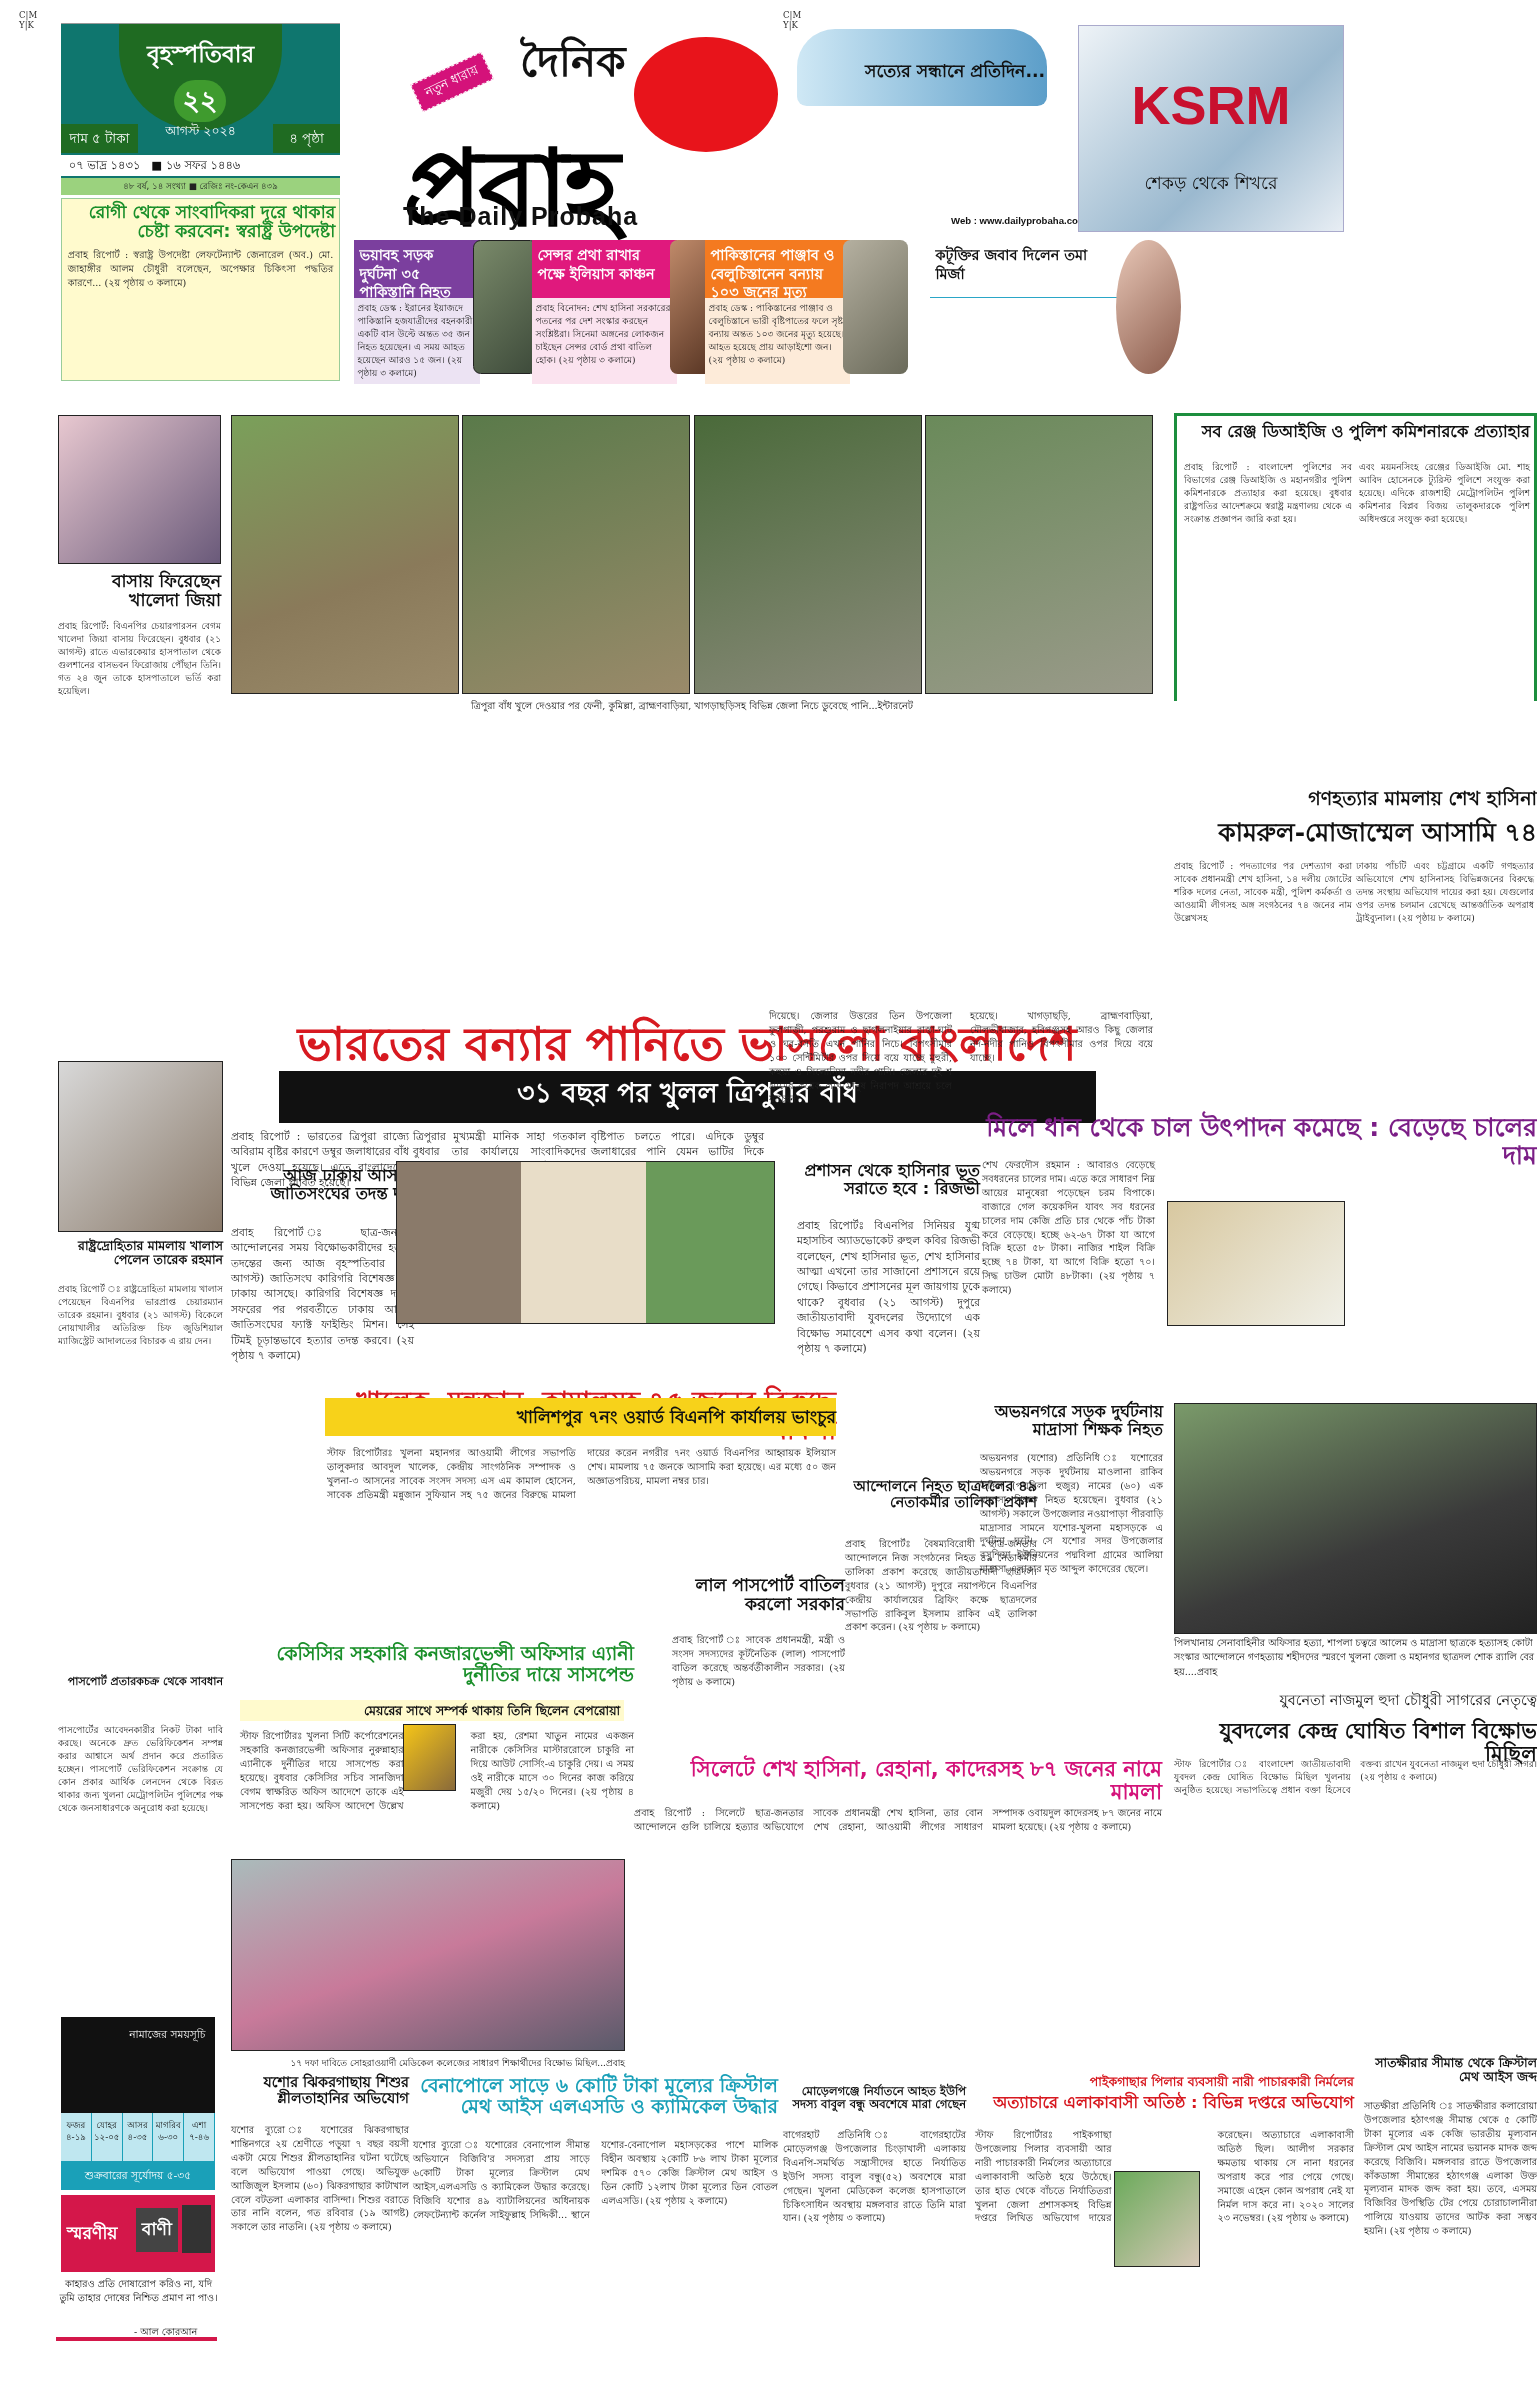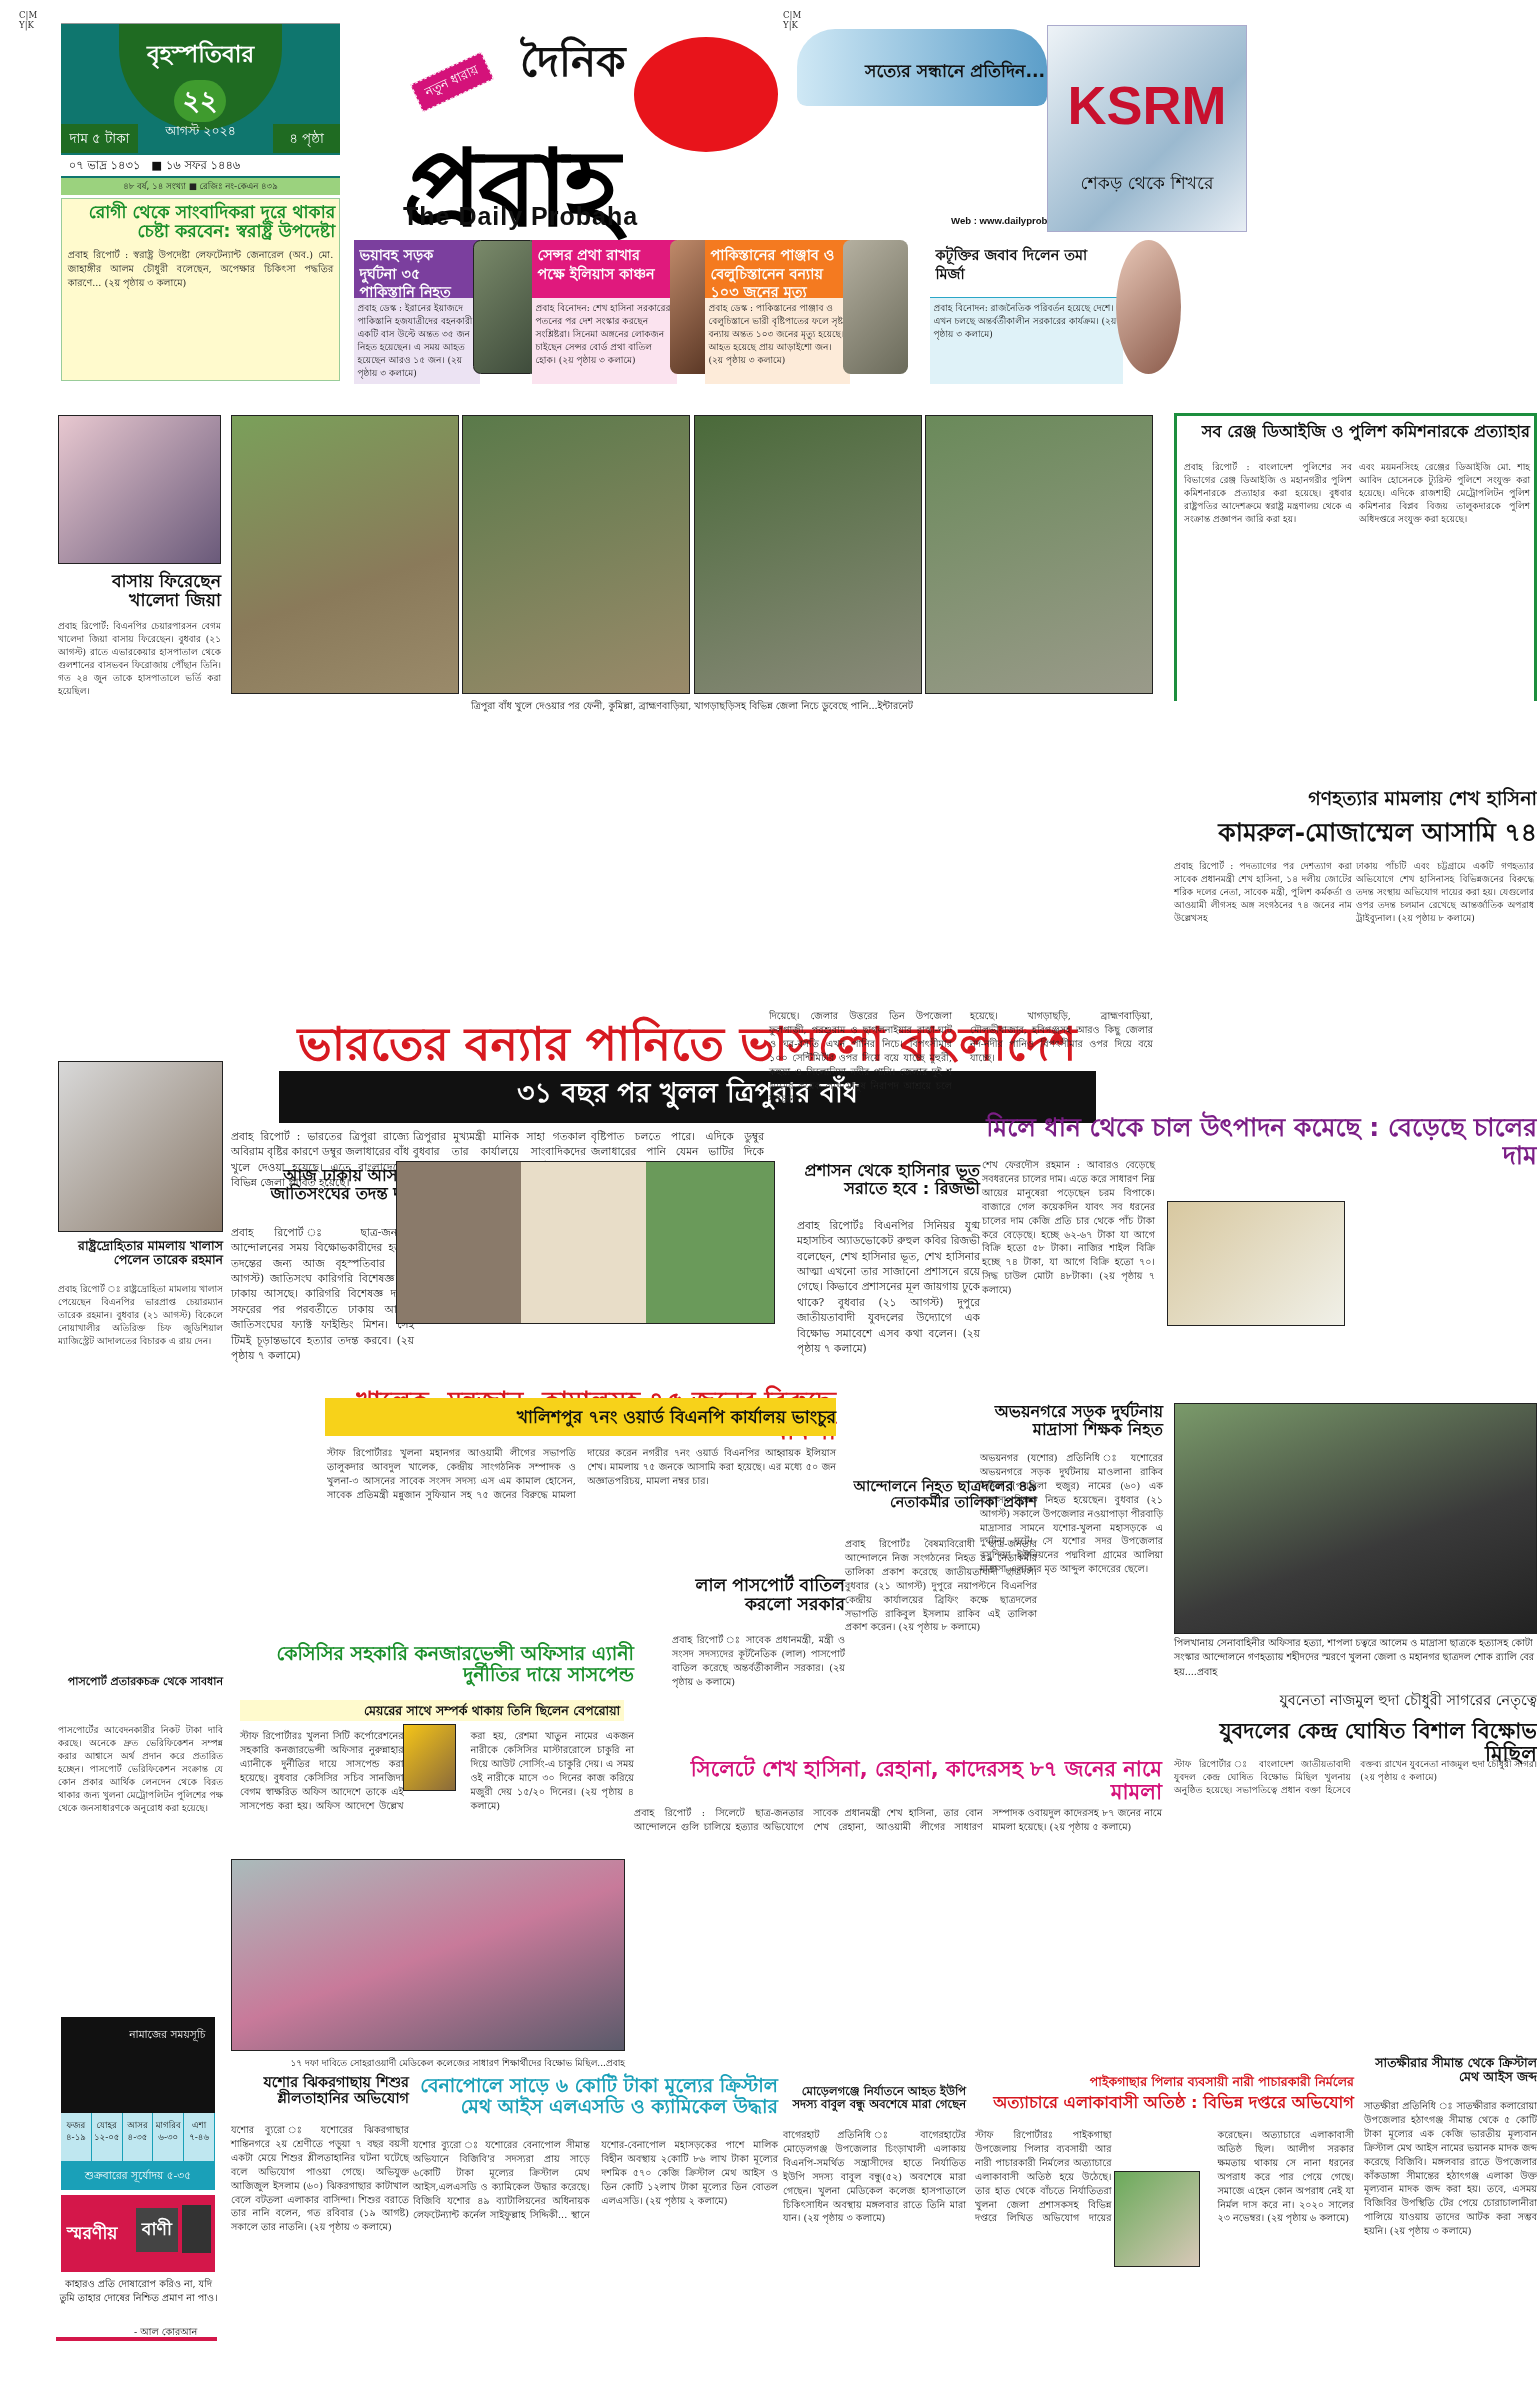--- a/index.html
+++ b/index.html
@@ -21,21 +21,21 @@
 .topstory{left:61px;top:198px;width:279px;height:183px;background:#fffacd;border:1px solid #9c9}
 .topstory .t{color:#1a8f2a;font-size:17.3px;padding:3.8px}
 .mast-dainik{left:520px;top:29px;font-size:42px;font-weight:bold;color:#111}
 .mast-badge{left:413px;top:67px;background:#d4127a;color:#fff;font-size:12.5px;padding:3.8px 9.6px;transform:rotate(-25deg);border:1px dashed #fff}
 .mast-sun{left:634px;top:37px;width:144px;height:115px;border-radius:50%;background:#e8141b}
 .mast-cloud{left:797px;top:29px;width:250px;height:77px;background:linear-gradient(90deg,#cfe8f5,#5c9ec9);border-radius:38px 38px 9.6px 9.6px}
 .mast-logo{left:403px;top:106px;font-size:106px;font-weight:bold;color:#000;letter-spacing:-3.8px;font-family:"DejaVu Serif",serif}
 .mast-tag{left:865px;top:58px;font-size:17.3px;font-weight:bold;color:#111}
 .mast-en{left:403px;top:202px;font-size:25px;font-weight:bold;font-family:"Liberation Sans",sans-serif;letter-spacing:1px}
 .mast-web{left:951px;top:215px;font-size:9.6px;font-family:"Liberation Sans",sans-serif;font-weight:bold}
-.ad{left:1047px;top:25px;width:200px;height:207px;background:linear-gradient(135deg,#eef3f7,#9bb9cf 60%,#e8eef4);border:1px solid #aac}
+.ad{left:1078px;top:25px;width:266px;height:207px;background:linear-gradient(135deg,#eef3f7,#9bb9cf 60%,#e8eef4);border:1px solid #aac}
 .ad .brand{position:absolute;left:0;right:0;top:48px;text-align:center;font-size:54px;font-weight:bold;color:#c8102e;font-family:"Liberation Sans",sans-serif}
 .ad .slogan{position:absolute;left:0;right:0;top:144px;text-align:center;font-size:17.3px;color:#111}
 .teaser{top:240px;height:144px}
 .teaser .head{position:absolute;left:7.7px;top:0;right:58px;height:58px;color:#fff;font-size:14.4px;font-weight:bold;padding:5.8px;line-height:1.3}
 .teaser .txt{position:absolute;left:7.7px;top:58px;right:58px;bottom:0;font-size:9px;line-height:1.45;padding:3.8px;font-family:"DejaVu Serif",serif;color:#222}
 .teaser .pic{position:absolute;right:0;top:0;width:65px;height:134px;border-radius:7.7px}
 .section-border{border:3.8px solid #1c8e3e}
 .banner-head{left:221px;top:1009px;width:932px;color:#d71920;font-size:46px;font-weight:bold;text-align:center}
 .banner-sub{left:279px;top:1071px;width:817px;height:52px;background:#111;color:#fff;font-size:27px;font-weight:bold;text-align:center;line-height:44px}
 .purple{color:#7b1e86}
@@ -95,21 +95,20 @@
   <div class="txt" style="background:#fbe3ef">প্রবাহ বিনোদন: শেখ হাসিনা সরকারের পতনের পর দেশ সংস্কার করছেন সংশ্লিষ্টরা। সিনেমা অঙ্গনের লোকজন চাইছেন সেন্সর বোর্ড প্রথা বাতিল হোক। (২য় পৃষ্ঠায় ৩ কলামে)</div>
   <div class="pic" style="background:linear-gradient(135deg,#c08a6a,#4a2a1a)"></div>
 </div>
 <div class="abs teaser" style="left:697px;width:211px">
   <div class="head" style="background:#f47a20">পাকিস্তানের পাঞ্জাব ও বেলুচিস্তানেন বন্যায় ১০৩ জনের মৃত্যু</div>
   <div class="txt" style="background:#fdebd9">প্রবাহ ডেস্ক : পাকিস্তানের পাঞ্জাব ও বেলুচিস্তানে ভারী বৃষ্টিপাতের ফলে সৃষ্ট বন্যায় অন্তত ১০৩ জনের মৃত্যু হয়েছে। আহত হয়েছে প্রায় আড়াইশো জন। (২য় পৃষ্ঠায় ৩ কলামে)</div>
   <div class="pic" style="background:linear-gradient(135deg,#b5b0a0,#6a6a5a)"></div>
 </div>
 <div class="abs teaser" style="left:922px;width:259px">
   <div class="head" style="background:#fff;color:#111;border-bottom:1.9px solid #2aa6c7">কটূক্তির জবাব দিলেন তমা মির্জা</div>
-  <div class="txt" style="background:#dff2f8">প্রবাহ বিনোদন: রাজনৈতিক পরিবর্তন হয়েছে দেশে। এখন চলছে অন্তর্বর্তীকালীন সরকারের কার্যক্রম। (২য় পৃষ্ঠায় ৩ কলামে)</div>
   <div class="pic" style="background:linear-gradient(135deg,#e9c8b8,#8a5a4a);border-radius:50%"></div>
 </div>
 
 <div class="abs photo" style="left:58px;top:415px;width:163px;height:149px;background:linear-gradient(135deg,#e8c8d0,#6a5a7a)"></div>
 <div class="abs hl" style="left:58px;top:572px;width:163px;font-size:17.3px">বাসায় ফিরেছেন খালেদা জিয়া</div>
 <div class="abs body-text" style="left:58px;top:620px;width:163px;font-size:9px">প্রবাহ রিপোর্ট: বিএনপির চেয়ারপারসন বেগম খালেদা জিয়া বাসায় ফিরেছেন। বুধবার (২১ আগস্ট) রাতে এভারকেয়ার হাসপাতাল থেকে গুলশানের বাসভবন ফিরোজায় পৌঁছান তিনি। গত ২৪ জুন তাকে হাসপাতালে ভর্তি করা হয়েছিল।</div>
 
 <div class="abs photo" style="left:58px;top:1061px;width:165px;height:171px;background:linear-gradient(135deg,#d8d8d8,#8a7a6a)"></div>
 <div class="abs hl" style="left:58px;top:1239px;width:165px;font-size:12.5px">রাষ্ট্রদ্রোহিতার মামলায় খালাস পেলেন তারেক রহমান</div>
 <div class="abs body-text" style="left:58px;top:1283px;width:165px;font-size:9px">প্রবাহ রিপোর্ট ঃ রাষ্ট্রদ্রোহিতা মামলায় খালাস পেয়েছেন বিএনপির ভারপ্রাপ্ত চেয়ারম্যান তারেক রহমান। বুধবার (২১ আগস্ট) বিকেলে নোয়াখালীর অতিরিক্ত চিফ জুডিশিয়াল ম্যাজিস্ট্রেট আদালতের বিচারক এ রায় দেন।</div>

